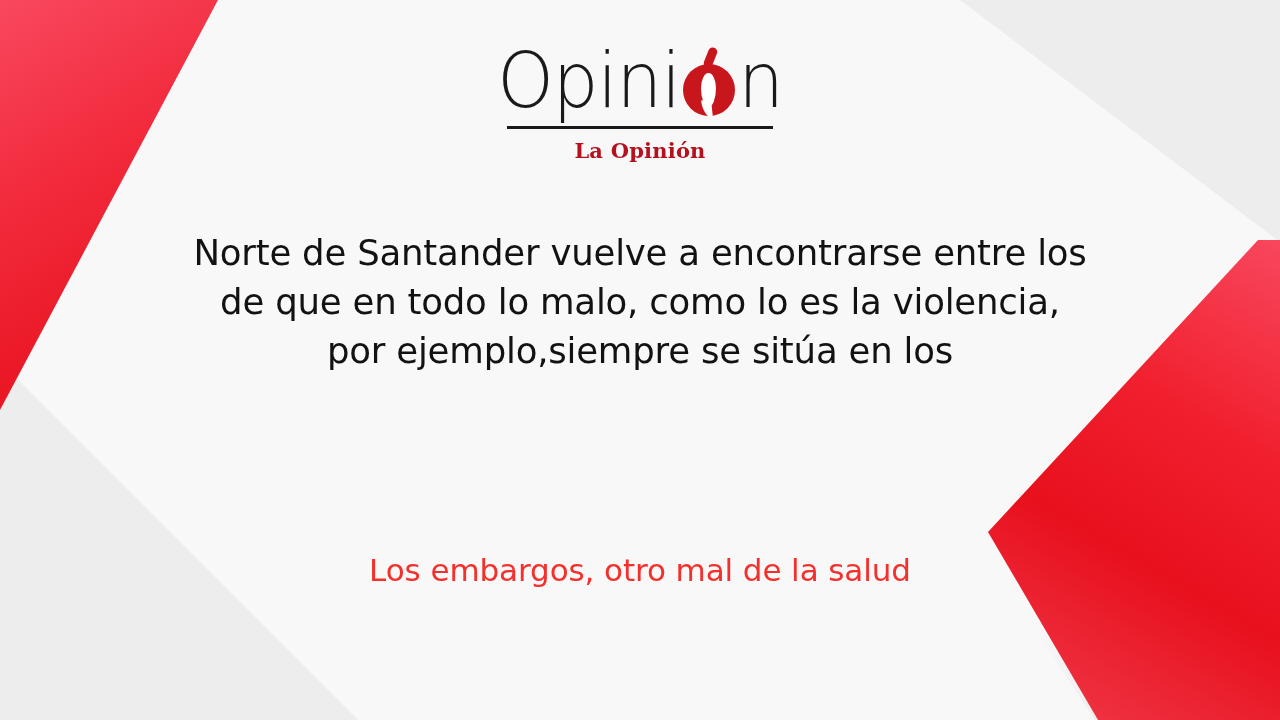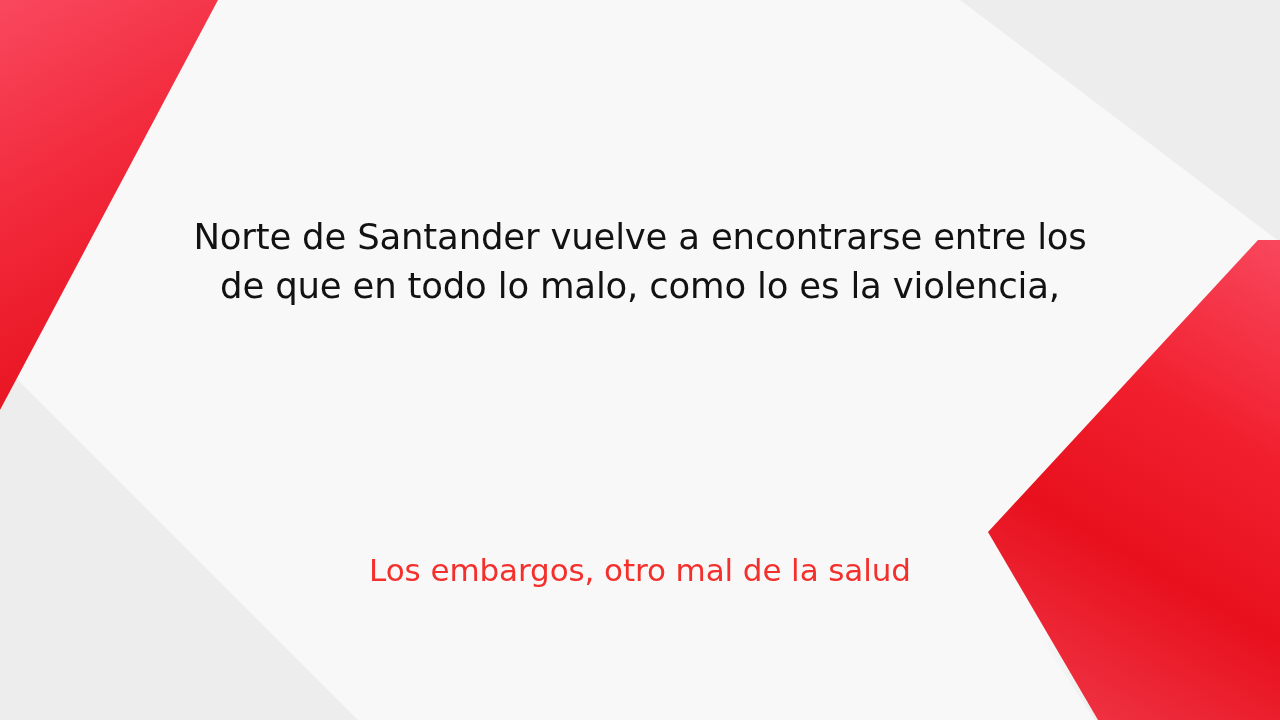--- a/index.html
+++ b/index.html
@@ -177,21 +177,21 @@
     font-weight: bold;
     font-size: 21px;
     color: #b5101e;
     letter-spacing: 0.2px;
   }
 
   
   .quote {
     position: absolute;
     left: 0; right: 0;
-    top: 212px;
+    top: 228px;
     text-align: center;
     font-family: "DejaVu Sans", "Liberation Sans", sans-serif;
     font-weight: 400;
     font-size: 35.5px;
     line-height: 49px;
     color: #121212;
     letter-spacing: -0.2px;
   }
   .quote div { white-space: pre; }
 
@@ -219,22 +219,36 @@
     <div class="bg-soft-tr"></div>
     <div class="bg-soft-bl"></div>
     <div class="wedge-tl-shadow"></div>
     <div class="wedge-tl"></div>
     <div class="wedge-br-shadow"></div>
     <div class="wedge-br"></div>
   </div>
 
   <div class="content">
 
+    <div class="logo">
+      <div class="wordmark">
+        <span class="wordmark-thin">Opini</span>
+        <span class="o-accent">
+          <span class="o-circle"></span>
+          <span class="o-comma"></span>
+          <span class="o-tilde"></span>
+        </span>
+        <span class="wordmark-thin">n</span>
+      </div>
+      <div class="logo-rule"></div>
+      <div class="logo-sub">La Opinión</div>
+    </div>
 
     <div class="quote">
       <div>Norte de Santander vuelve a encontrarse entre los</div>
       <div>de que en todo lo malo, como lo es la violencia,</div>
+      <div>por ejemplo,siempre se sitúa en los</div>
     </div>
 
     <div class="caption">Los embargos, otro mal de la salud</div>
 
   </div>
 </div>
 
 </body></html>

